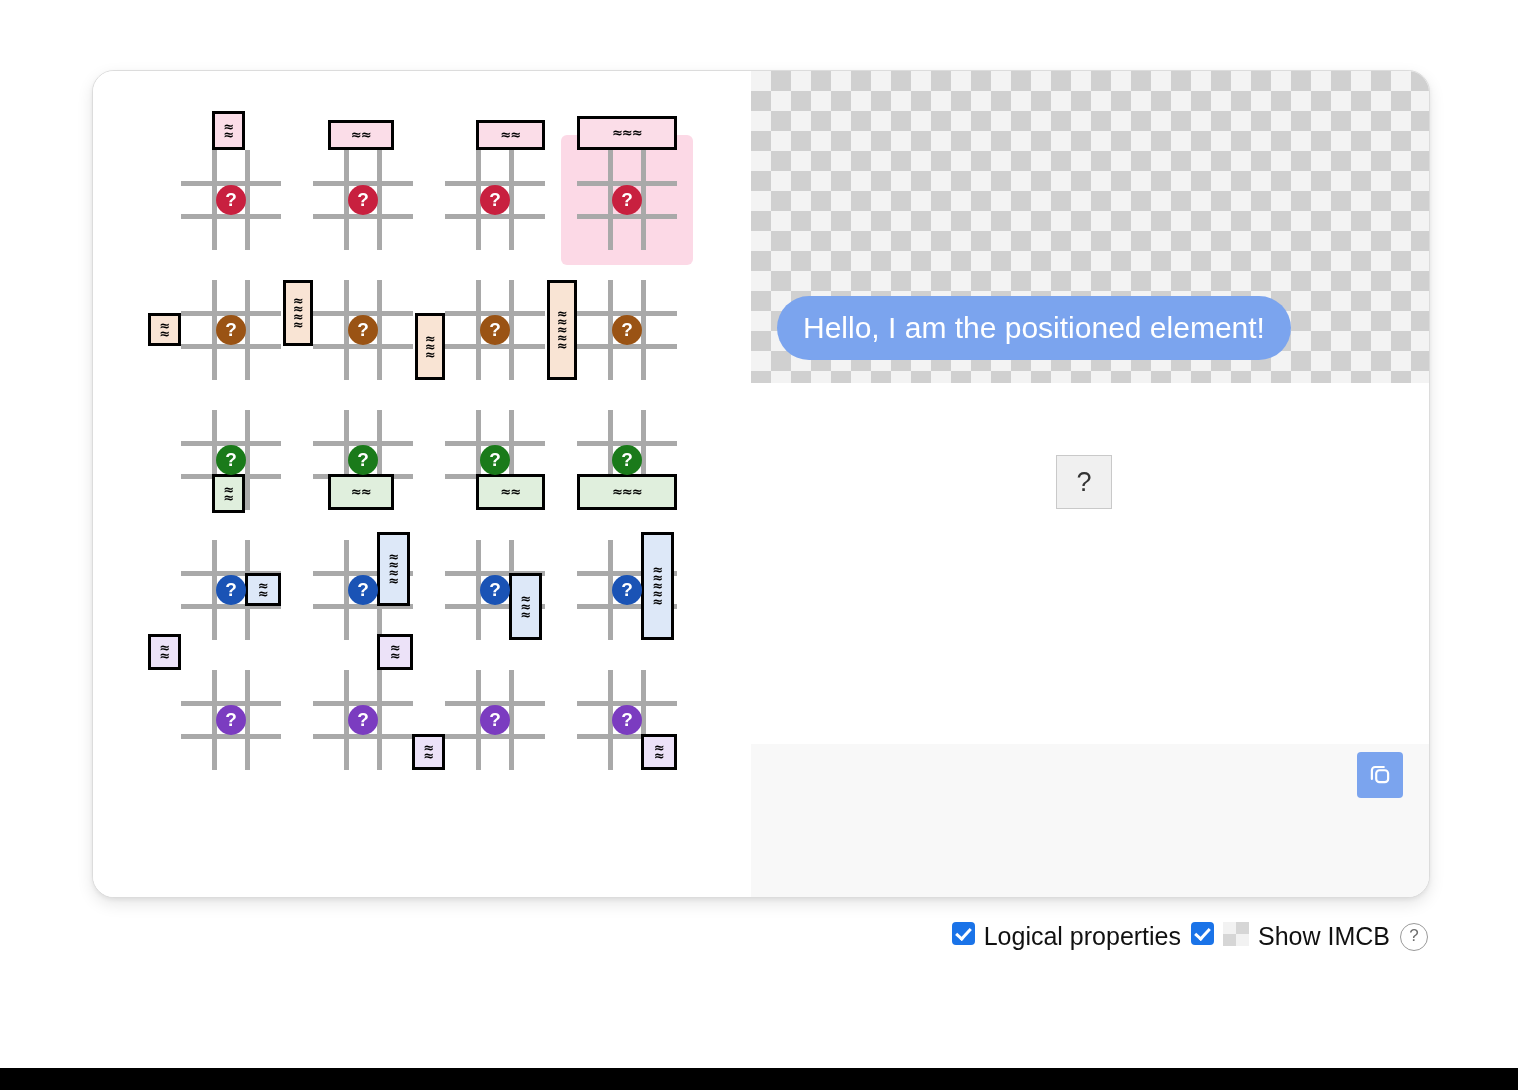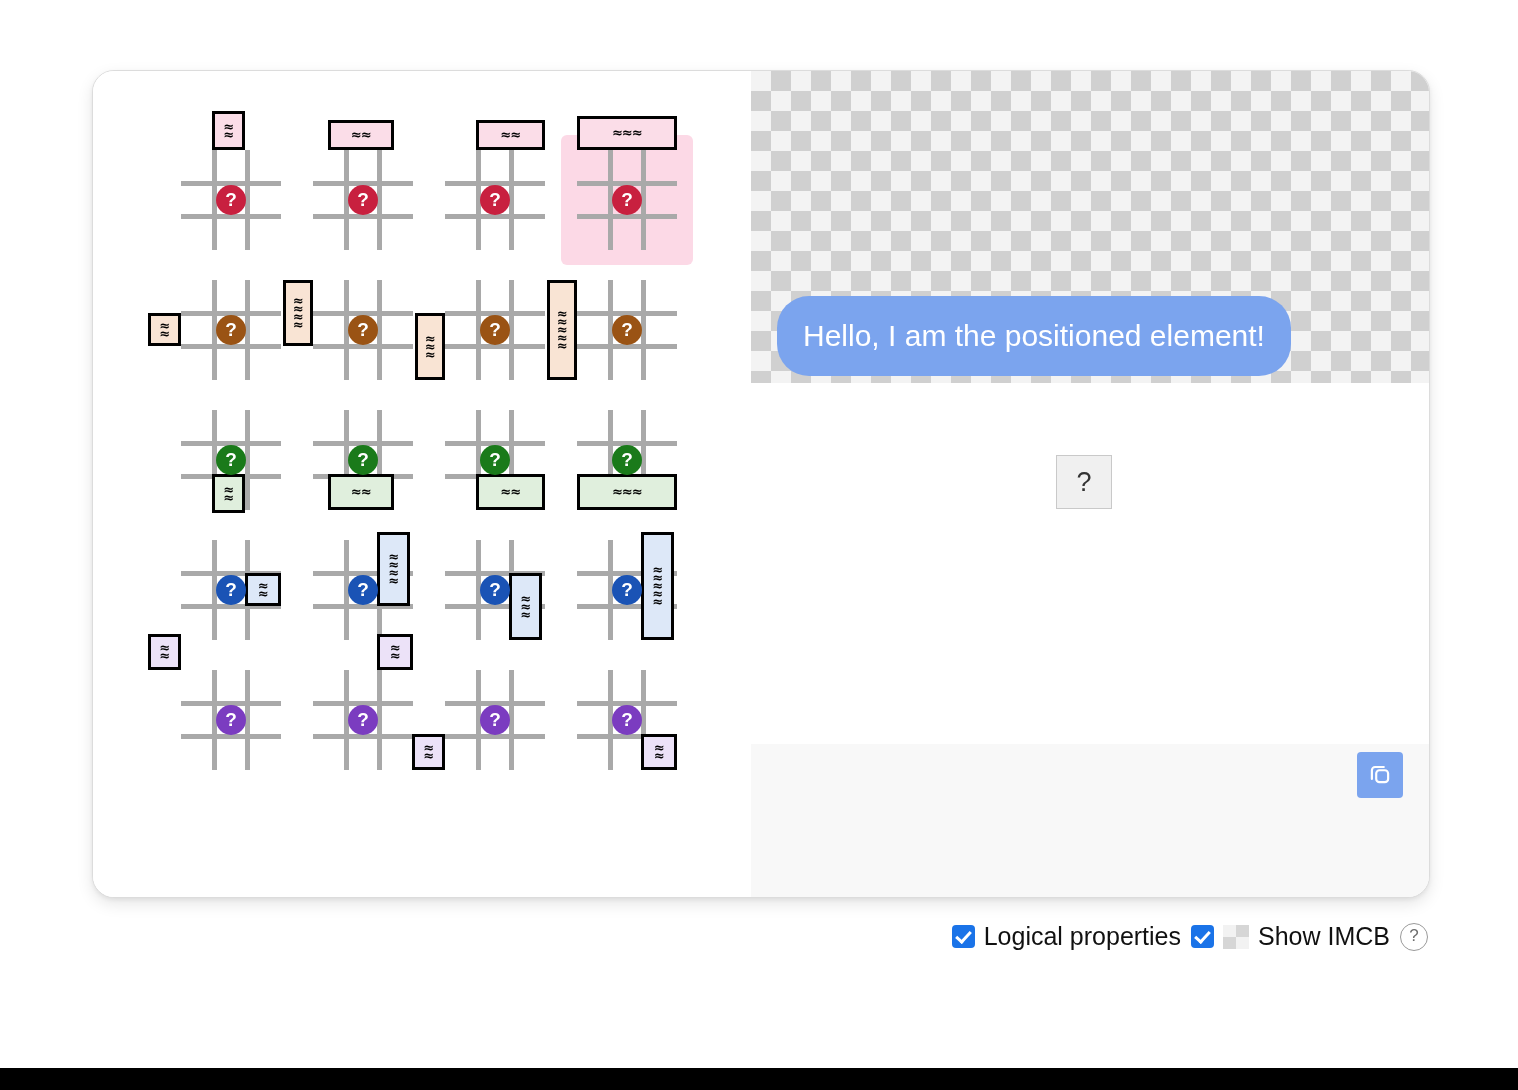--- a/index.html
+++ b/index.html
@@ -108,21 +108,21 @@
       linear-gradient(45deg,#d0d0d0 25%,transparent 25%,transparent 75%,#d0d0d0 75%),
       linear-gradient(45deg,#d0d0d0 25%,transparent 25%,transparent 75%,#d0d0d0 75%);
     background-size:40px 40px;
     background-position:0 0, 20px 20px;
   }
   .tooltip{
     position:absolute;
     left:26px;top:225px;
     height:64px;
     display:flex;align-items:center;
-    padding:8px 26px;
+    padding:0 26px;
     background:#7ba4ee;
     color:#ffffff;
     border-radius:32px;
     font-size:30px;
     white-space:nowrap;
     z-index:5;
   }
   .anchor-el{
     position:absolute;
     left:305px;top:384px;
@@ -158,21 +158,21 @@
   }
 
   
   .controls{
     position:absolute;
     left:0;right:90px;top:922px;
     display:flex;justify-content:flex-end;align-items:center;
     gap:10px;
     font-size:25px;color:#111;
   }
-  .ctl-group{display:flex;align-items:center;gap:9px;}
+  .ctl-group{display:flex;gap:9px;}
   .cbx{
     appearance:none;-webkit-appearance:none;
     width:23px;height:23px;margin:0;
     border-radius:4px;
     background:#1a73e8;
     position:relative;cursor:pointer;
     border:none;
     flex:0 0 auto;
   }
   .cbx::after{

